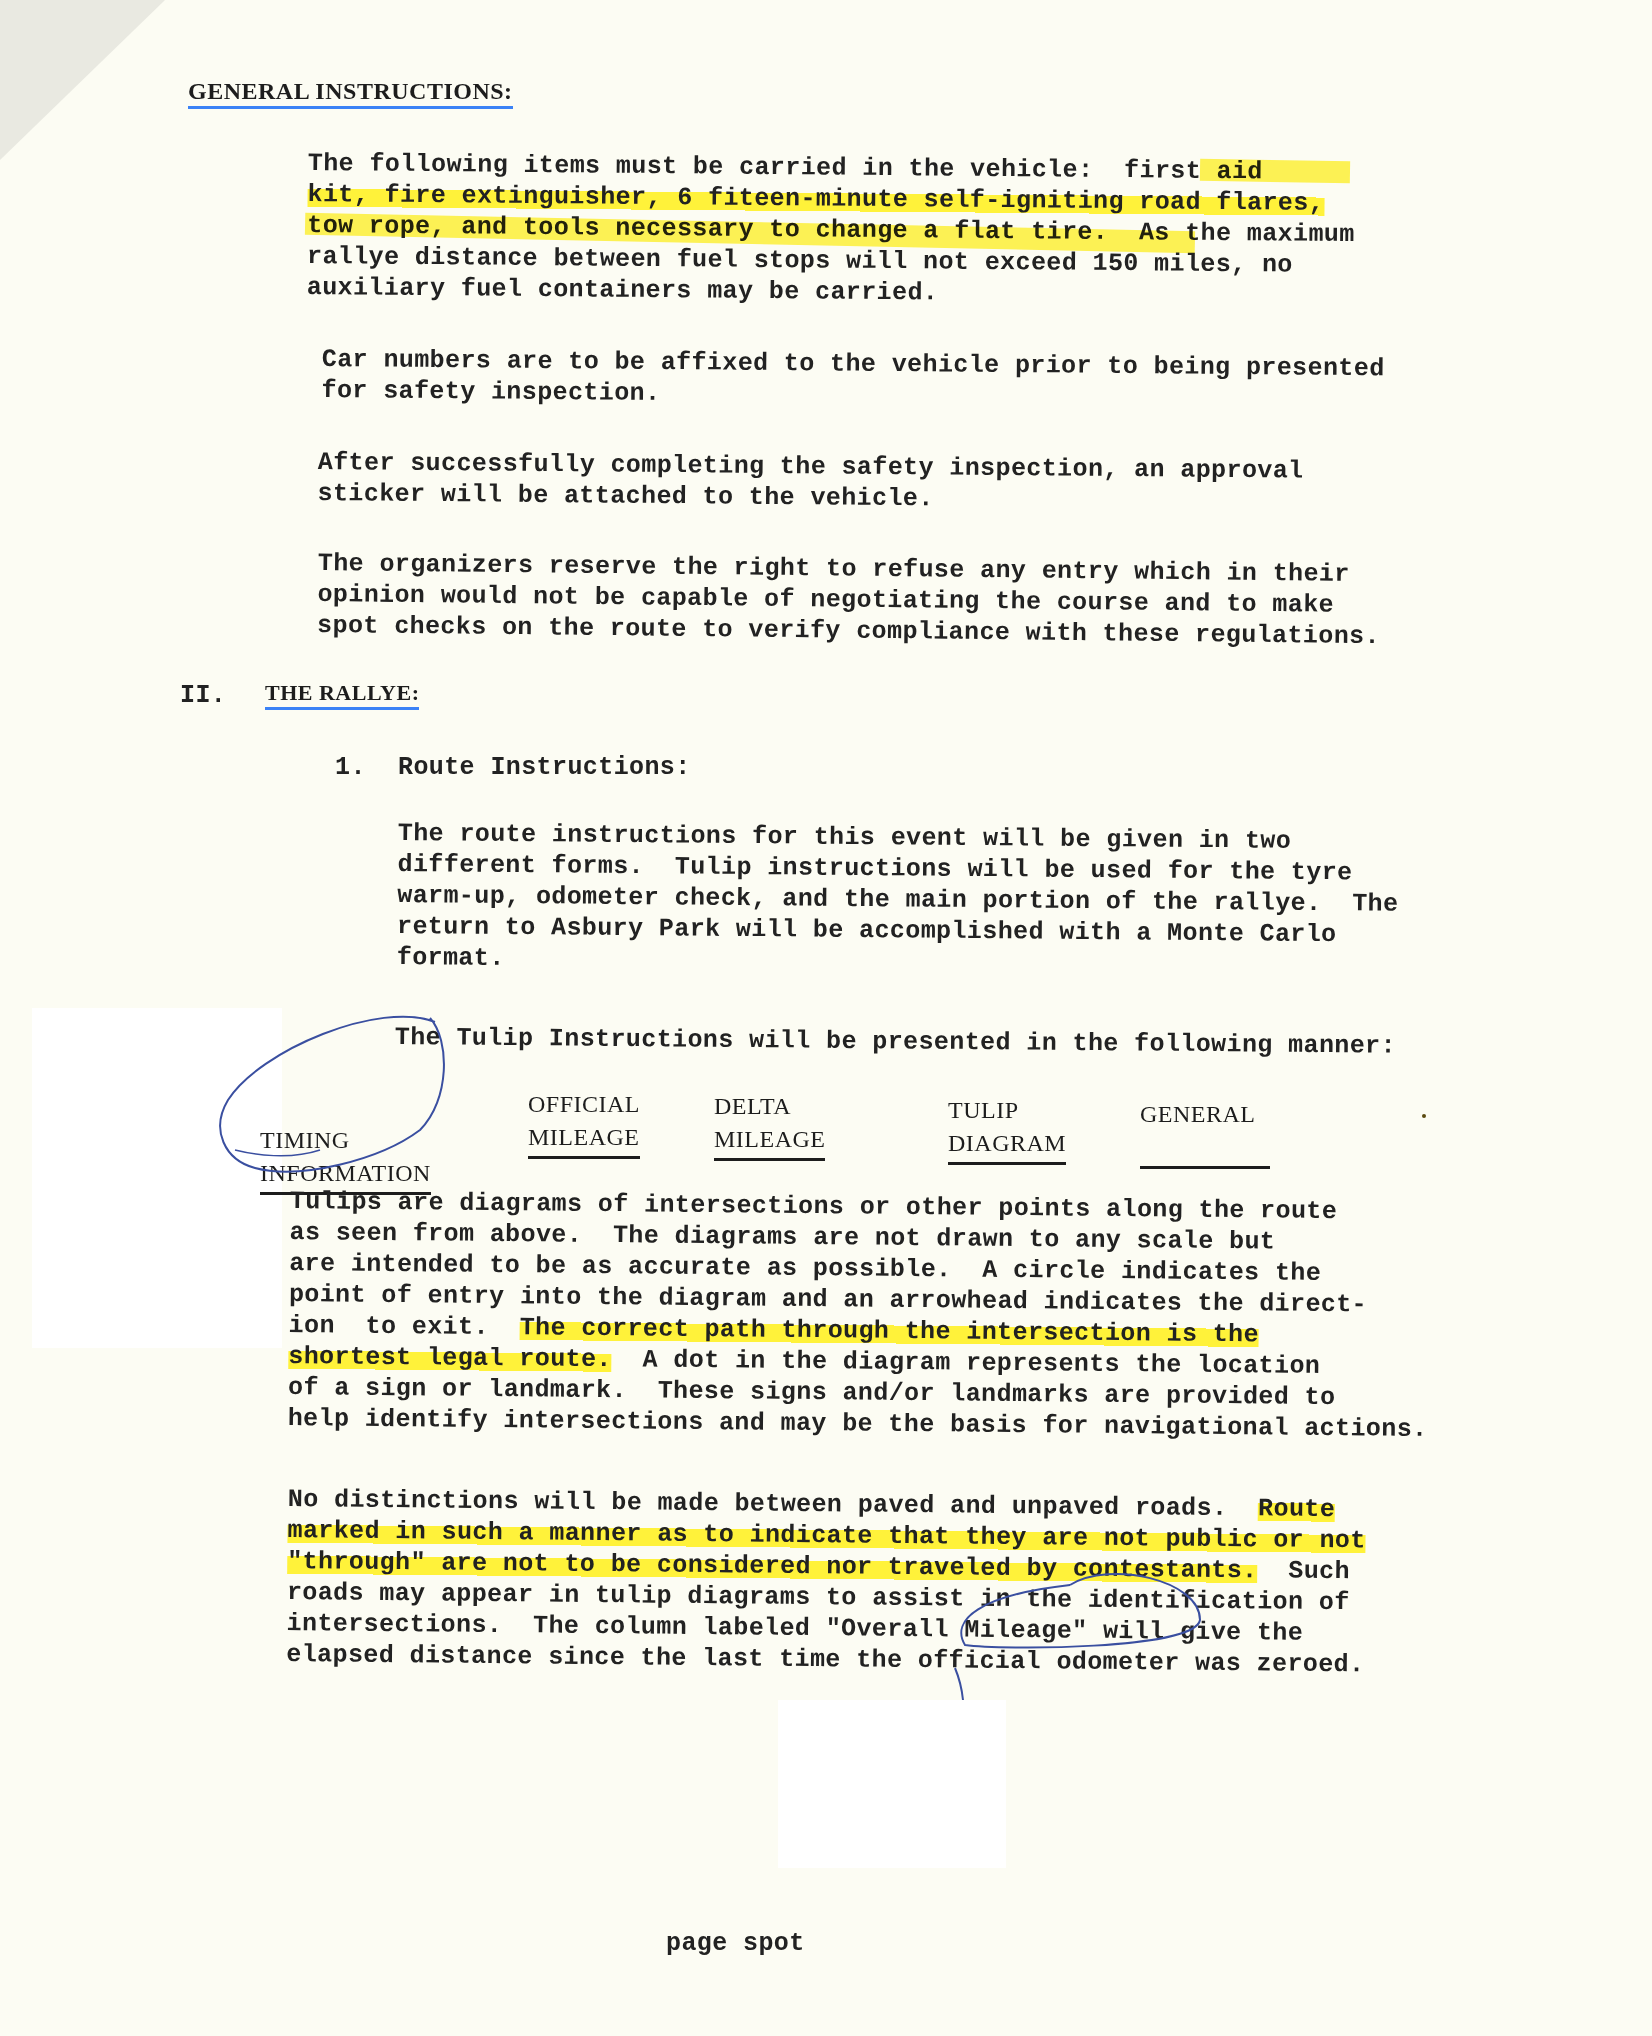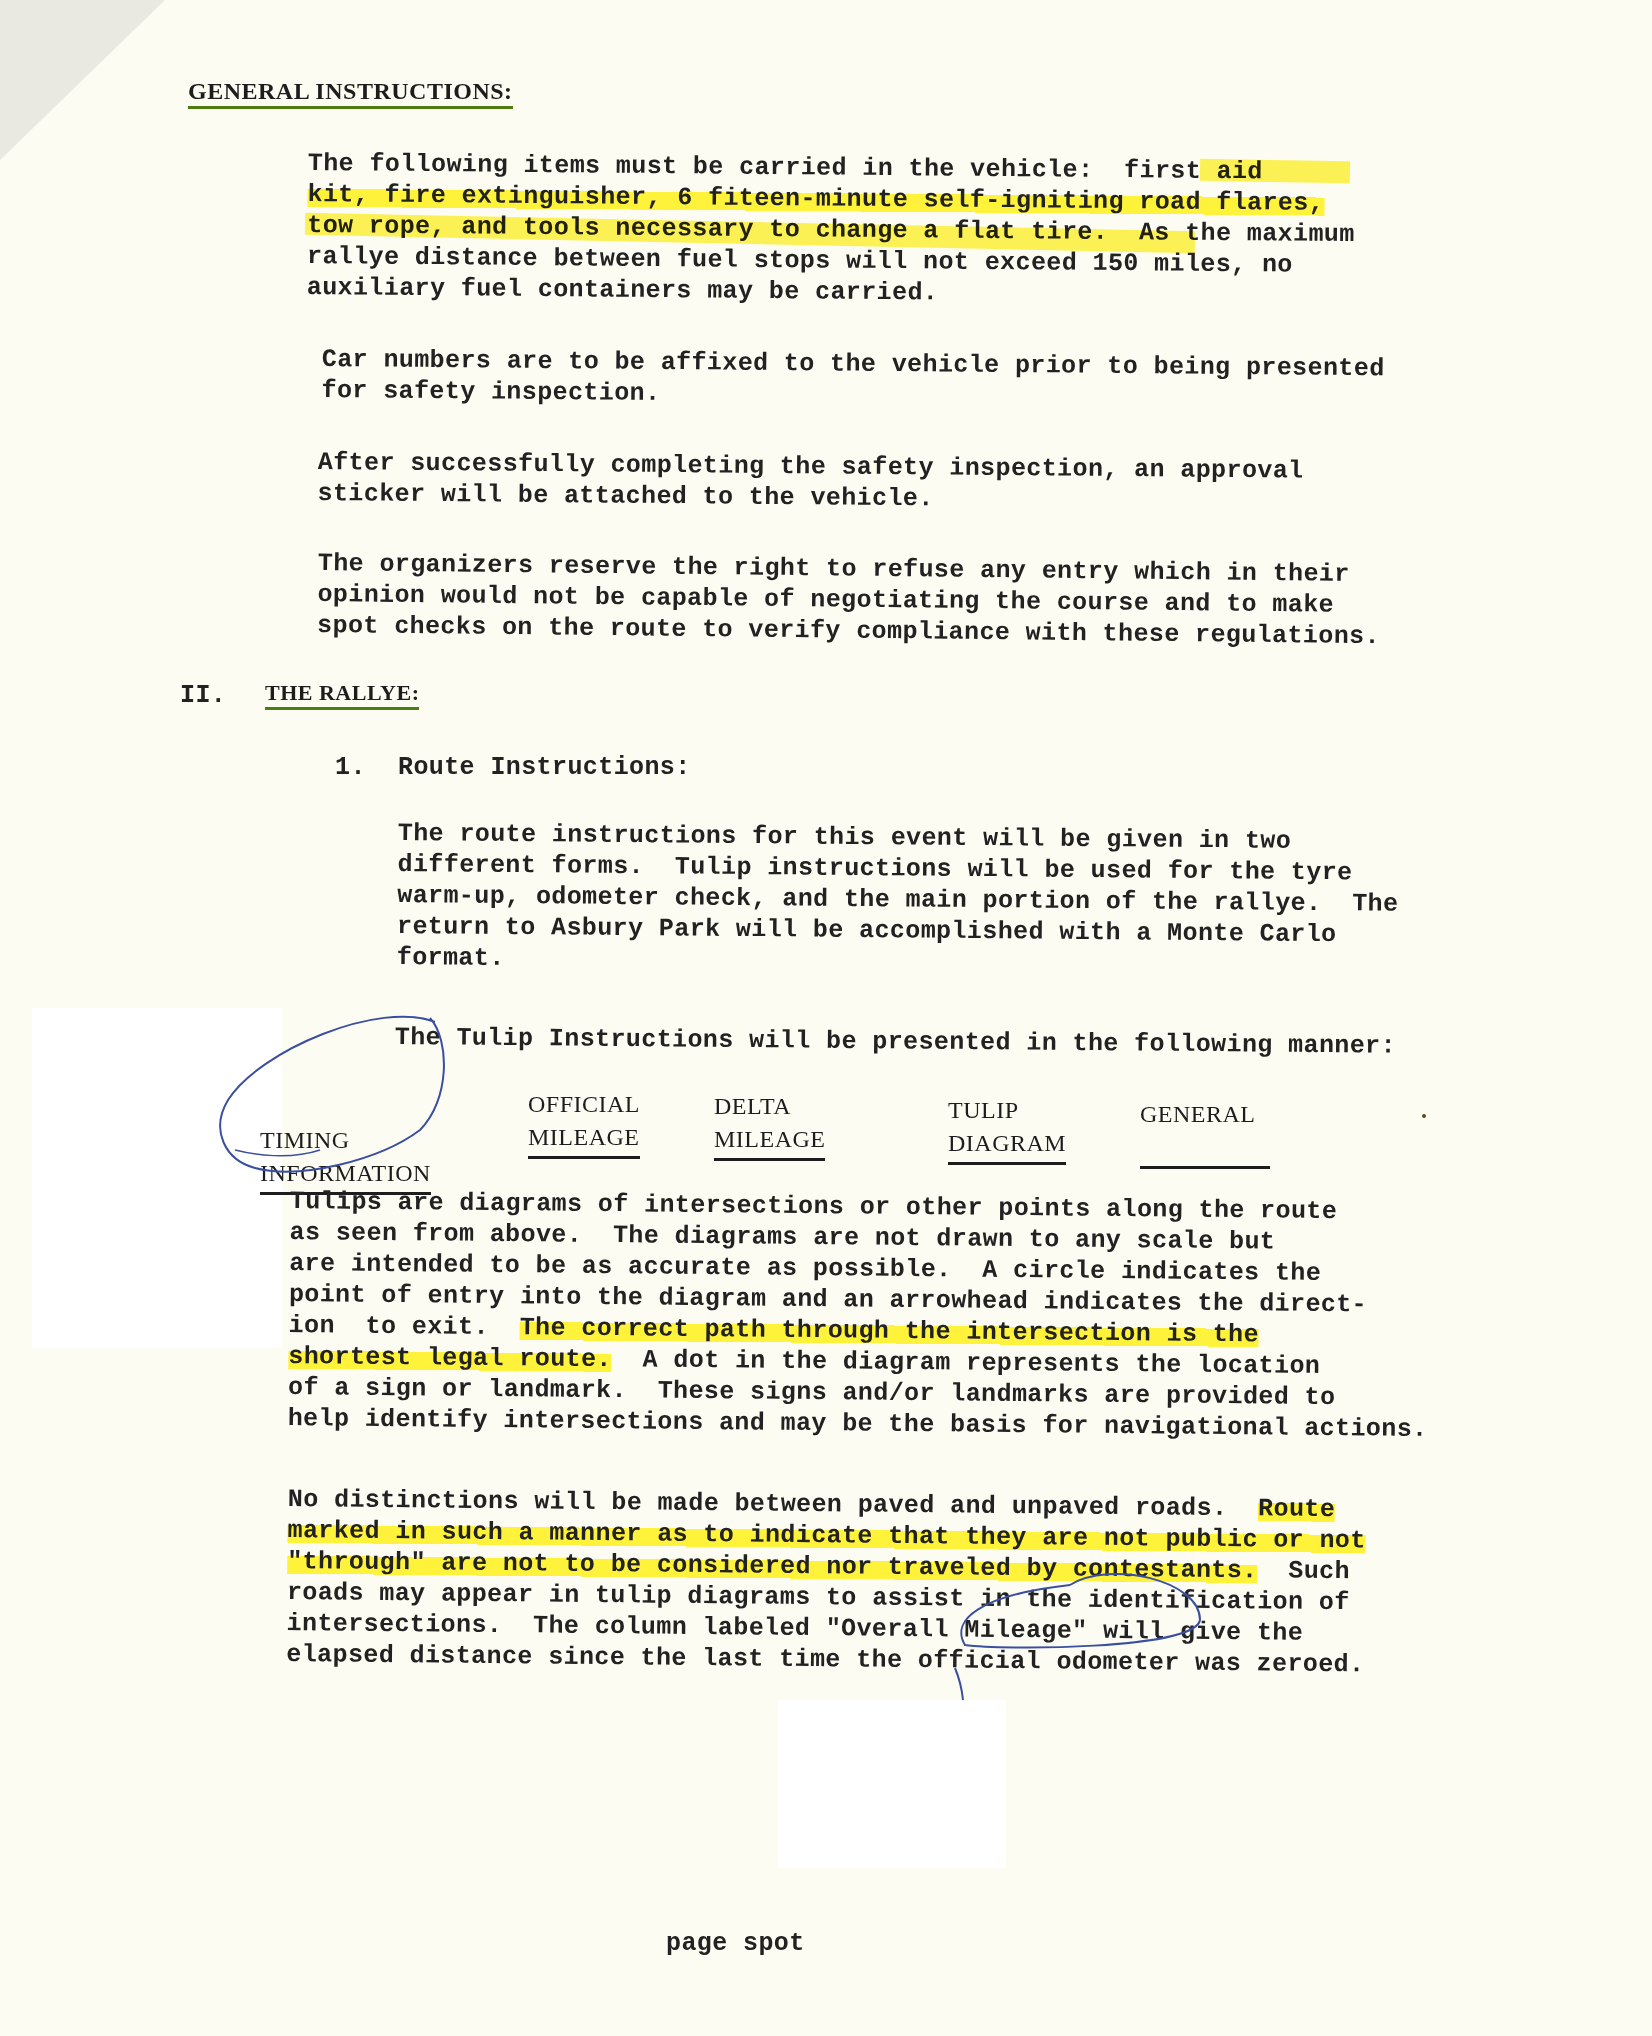--- a/index.html
+++ b/index.html
@@ -18,21 +18,21 @@
     .tw {
       position: absolute; white-space: pre; font-size: 25px; line-height: 31px;
       font-family: "Liberation Mono", "DejaVu Sans Mono", monospace;
       font-weight: bold; letter-spacing: 0.4px; color: #222;
     }
     .serif-head {
       position: absolute; white-space: pre;
       font-family: "Liberation Serif", "DejaVu Serif", serif;
       font-size: 24px; font-weight: bold; letter-spacing: 0.5px; color: #1d1d1d;
     }
-    .ul { border-bottom: 3px solid #4d7c0f; padding-bottom: 1px; }
+    .ul { border-bottom: 3px solid #3b82f6; padding-bottom: 1px; }
     .hl {
       background: linear-gradient(to bottom, transparent 30%, #fff23a 30%, #fff23a 92%, transparent 92%);
     }
     .para { position: absolute; }
     .para .line { display: block; white-space: pre; font-size: 25px; line-height: 31px; font-weight: bold; letter-spacing: 0.4px; color: #222; font-family: "Liberation Mono", "DejaVu Sans Mono", monospace; }
     .col-head {
       position: absolute; font-family: "Liberation Serif", "DejaVu Serif", serif;
       font-size: 24px; line-height: 33px; letter-spacing: 0.5px; color: #1d1d1d;
     }
     .col-head .under { position: absolute; left: 0; right: 0; border-bottom: 3px solid #1d1d1d; }

